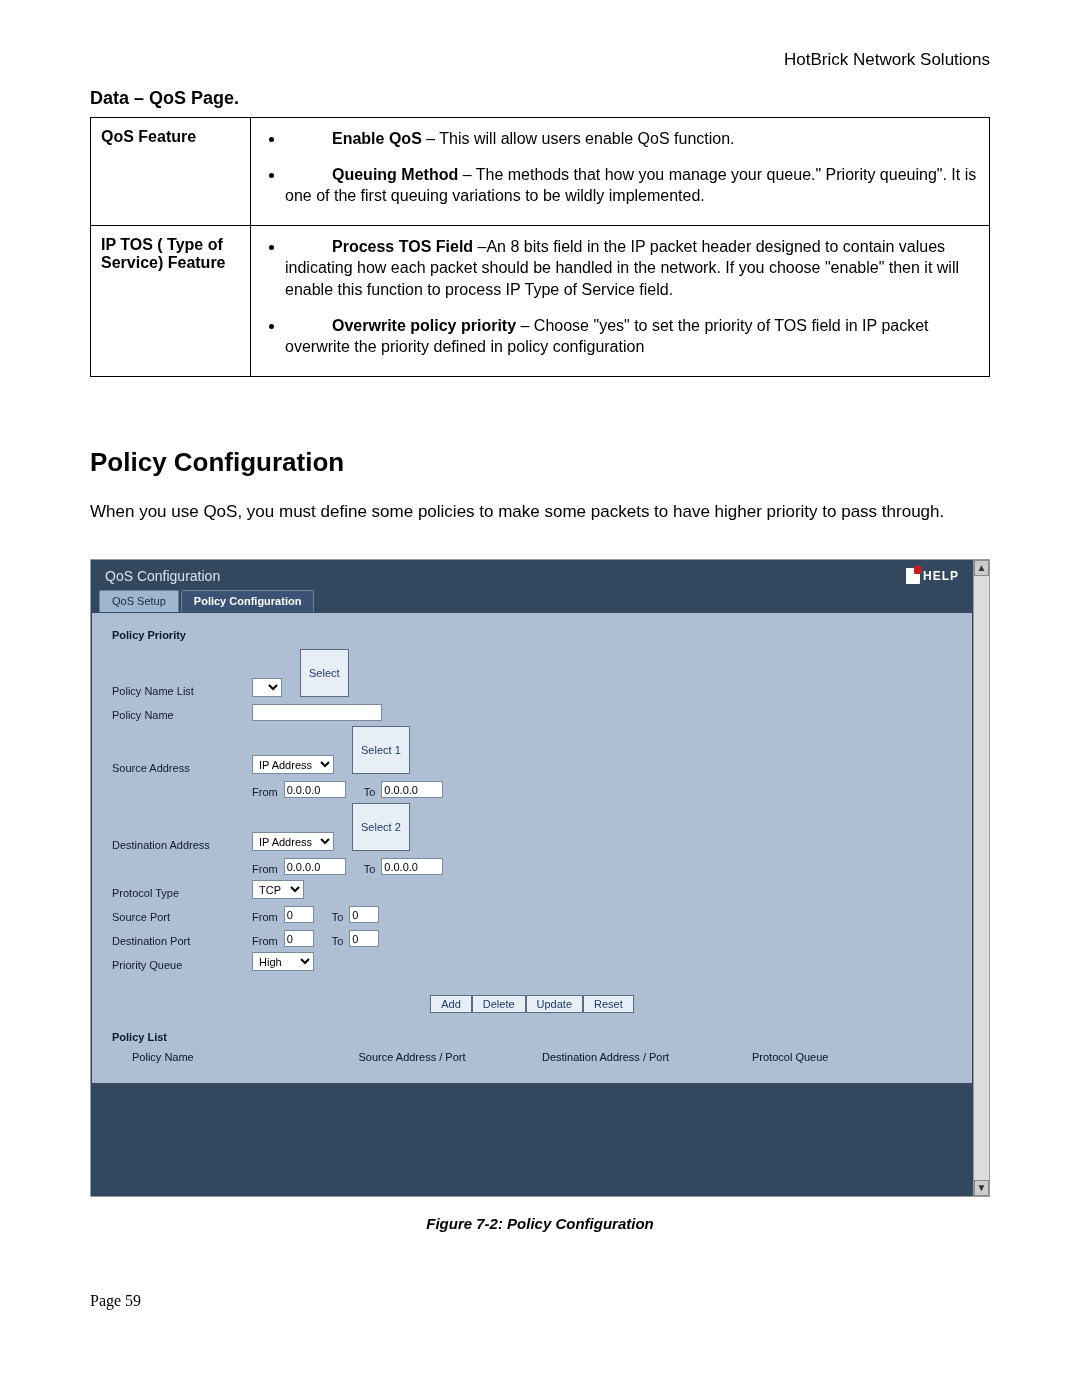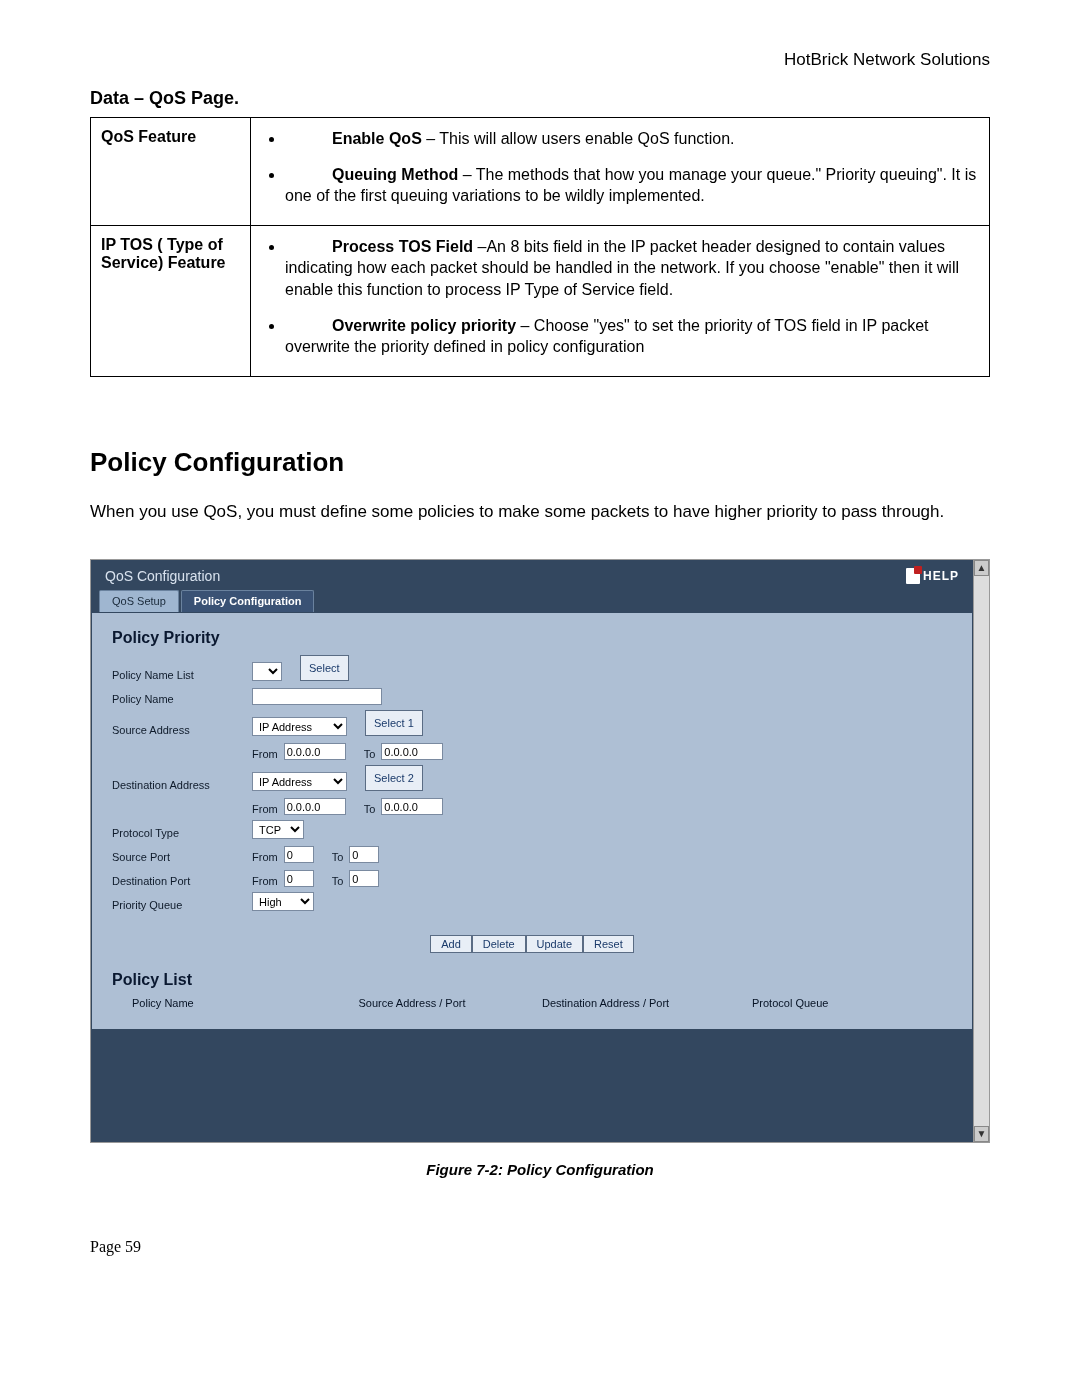--- a/index.html
+++ b/index.html
@@ -146,21 +146,21 @@
     margin: 0;
     padding: 16px 20px 20px 20px;
     font-family: Verdana, Arial, sans-serif;
     font-size: 11px;
     color: #0e1a2a;
   }
   .form-section-title {
     font-weight: bold;
     color: #0a1830;
     margin-bottom: 8px;
-    font-size: 16px;
+    font-size: 11px;
   }
   .form-row {
     display: flex;
     align-items: flex-end;
     margin-bottom: 5px;
     min-height: 19px;
   }
   .form-row .fl {
     width: 140px;
     font-size: 11px;
@@ -171,34 +171,34 @@
     font-family: Verdana, Arial, sans-serif;
     font-size: 11px;
     background: #fff;
     border: 1px solid #7a8aa0;
     padding: 1px 2px;
   }
   select { height: 19px; }
   input.ip { width: 62px; height: 17px; }
   input.port { width: 30px; height: 17px; }
   input.name { width: 130px; height: 17px; }
-  select.src { width: 95px; }
+  select.src { width: 82px; }
   select.proto { width: 52px; }
   select.prio { width: 62px; }
   select.namelist { width: 30px; }
   .btn {
     background: #e8eef6;
     border: 1px solid #5a6c84;
     padding: 2px 10px;
     font-size: 11px;
     font-family: Verdana, Arial, sans-serif;
     color: #1a3a6a;
     cursor: pointer;
   }
-  .btn.small { padding: 6px 8px; }
+  .btn.small { padding: 17px 8px; }
   .button-row {
     display: flex;
     justify-content: center;
     margin: 24px 0 18px 0;
   }
   .policy-list-header {
     display: flex;
     font-size: 11px;
     color: #061224;
     padding-left: 20px;

